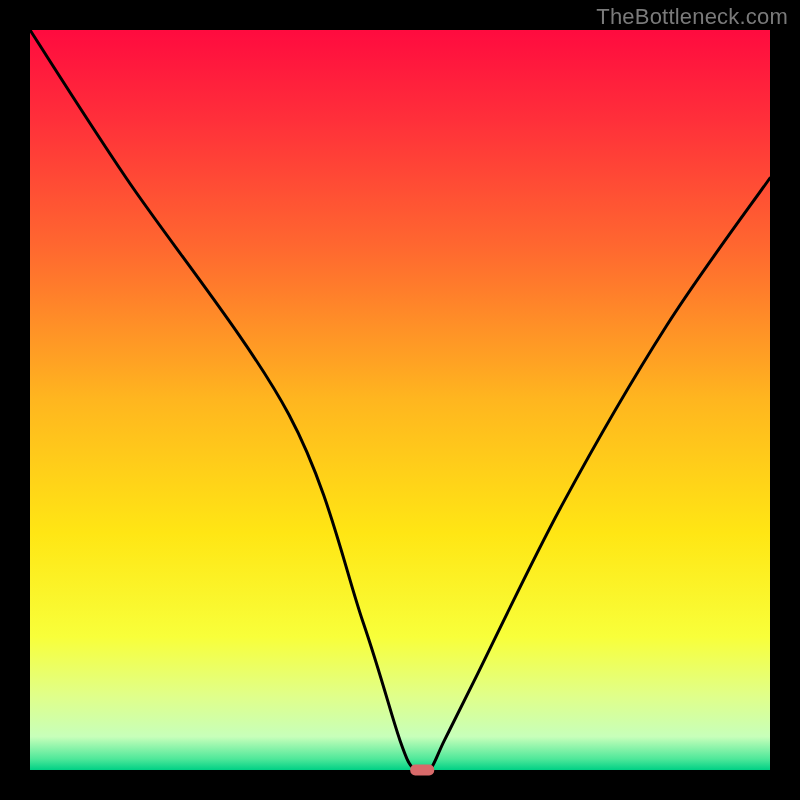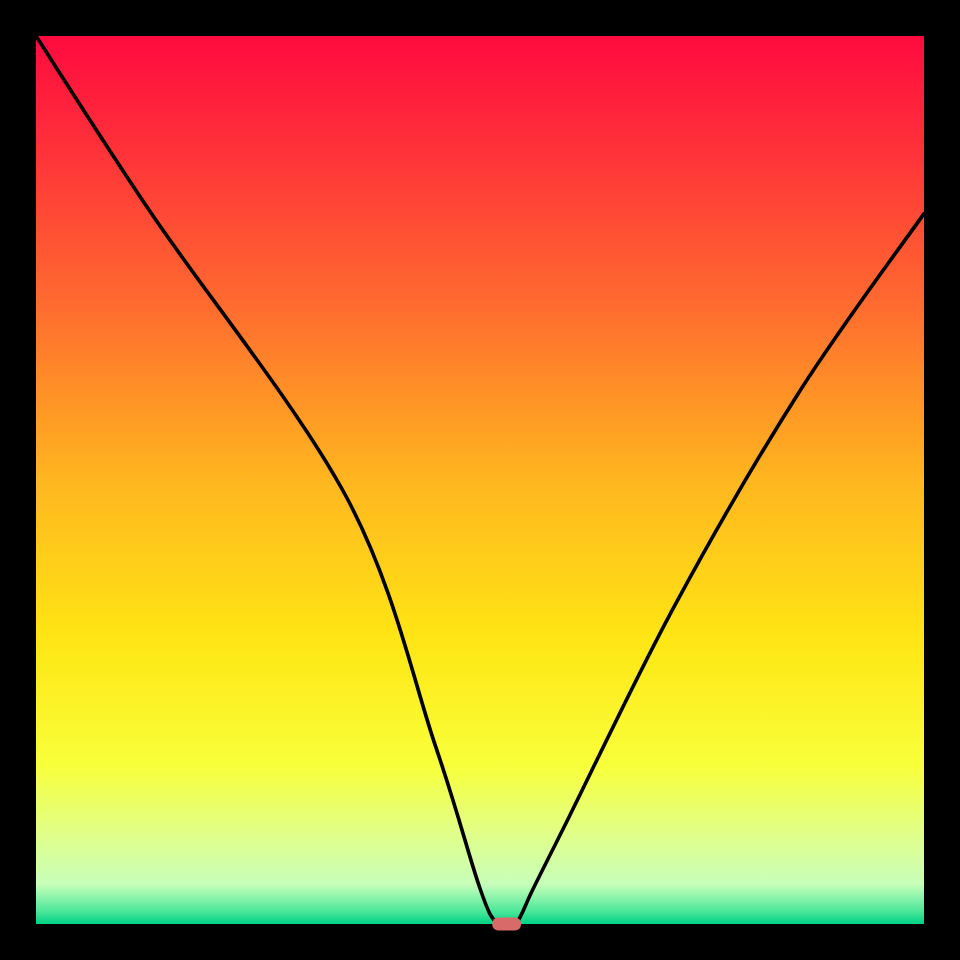--- a/index.html
+++ b/index.html
@@ -33,20 +33,21 @@
     position: absolute;
     left: 0;
     top: 0;
   }
 </style>
 </head>
 <body>
 
 <div class="frame">
 
+  <div class="watermark">TheBottleneck.com</div>
 
   <svg id="chart-svg" width="800" height="800">
     <defs>
       <linearGradient id="bg-grad" x1="0" y1="0" x2="0" y2="1">
           <stop offset="0%" stop-color="#ff0b3f"></stop>
           <stop offset="12%" stop-color="#ff2f3a"></stop>
           <stop offset="30%" stop-color="#ff6a2f"></stop>
           <stop offset="50%" stop-color="#ffb61f"></stop>
           <stop offset="68%" stop-color="#ffe614"></stop>
           <stop offset="82%" stop-color="#f8ff3a"></stop>

